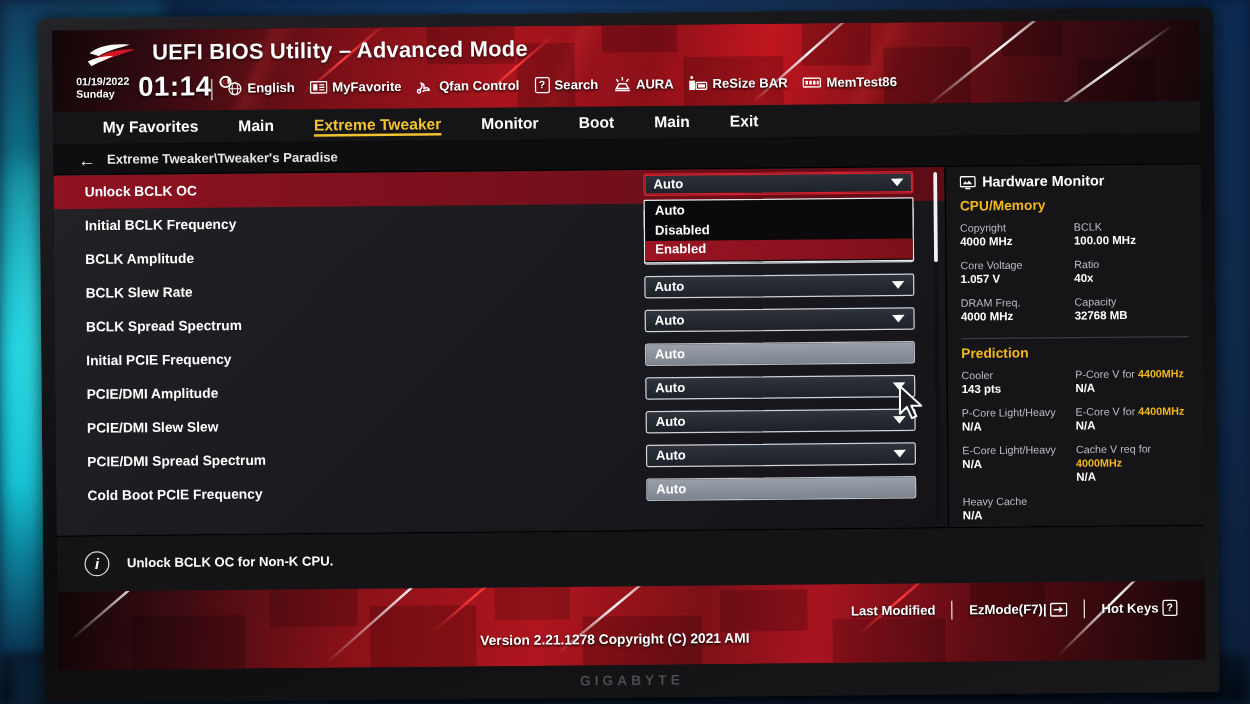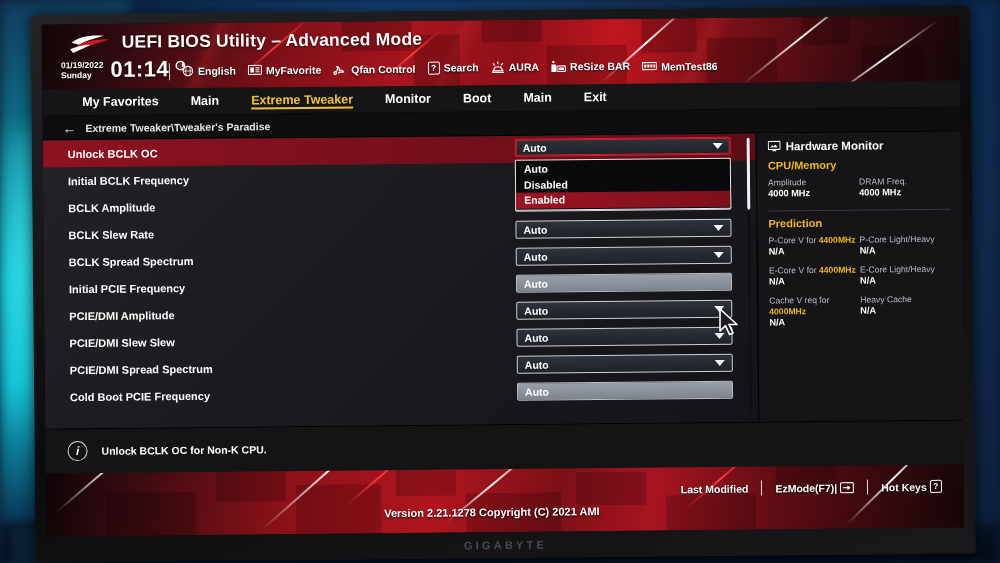--- a/index.html
+++ b/index.html
@@ -98,21 +98,21 @@
   .datetime { position:absolute; left:19px; top:36px; z-index:3; display:flex; align-items:flex-end; gap:7px; }
   .dt-date { color:#fff; font-size:8.5px; font-weight:bold; line-height:9.5px; text-shadow:0 1px 2px #000; }
   .dt-clock { color:#fff; font-size:22px; font-weight:bold; line-height:20px; letter-spacing:.5px; text-shadow:0 1px 2px #000; }
   .gear-ic { width:11px; height:11px; align-self:flex-start; margin-left:-1px; margin-top:1px; }
   .hdr-sep { position:absolute; left:127px; top:40px; width:1px; height:17px; background:#cfcfcf; z-index:3; }
 
   .toolbar {
     position:absolute; left:140px; top:41px; z-index:3;
     display:flex; align-items:center; gap:12px;
   }
-  .tb-item { display:flex; align-items:flex-start; gap:4px; color:#fff; font-size:10.5px; font-weight:bold;
+  .tb-item { display:flex; align-items:center; gap:4px; color:#fff; font-size:10.5px; font-weight:bold;
              text-shadow:0 1px 2px #000; cursor:pointer; white-space:nowrap; }
   .tb-item svg { display:block; }
   .kbox { display:inline-block; border:1.4px solid #fff; border-radius:2px; padding:0 2.5px;
           font-size:8.5px; line-height:11px; font-weight:bold; }
 
   
   .tabs {
     height:27px; background:#151517; display:flex; align-items:center;
     padding-left:24px; gap:0; border-bottom:1px solid #0a0a0b;
   }
@@ -467,33 +467,53 @@
             <rect x="1.2" y="2" width="23.6" height="16" rx="1.6" fill="none" stroke="#fff" stroke-width="2.2"></rect>
             <path d="M5 14l4-5 3 3 3-4 5 6z" fill="#fff"></path>
             <rect x="9" y="19.5" width="8" height="2.4" fill="#fff"></rect>
           </svg>
           <span>Hardware Monitor</span>
         </div>
 
         <div class="hwm-sec">CPU/Memory</div>
         <div class="hwm-grid">
           <div>
-            <div class="hwm-k">Amplitude</div>
+            <div class="hwm-k">Copyright</div>
             <div class="hwm-v">4000 MHz</div>
+          </div>
+          <div>
+            <div class="hwm-k">BCLK</div>
+            <div class="hwm-v">100.00 MHz</div>
+          </div>
+          <div>
+            <div class="hwm-k">Core Voltage</div>
+            <div class="hwm-v">1.057 V</div>
+          </div>
+          <div>
+            <div class="hwm-k">Ratio</div>
+            <div class="hwm-v">40x</div>
           </div>
           <div>
             <div class="hwm-k">DRAM Freq.</div>
             <div class="hwm-v">4000 MHz</div>
           </div>
+          <div>
+            <div class="hwm-k">Capacity</div>
+            <div class="hwm-v">32768 MB</div>
+          </div>
         </div>
 
         <div class="hwm-hr"></div>
 
         <div class="hwm-sec">Prediction</div>
         <div class="hwm-grid">
+          <div>
+            <div class="hwm-k">Cooler</div>
+            <div class="hwm-v">143 pts</div>
+          </div>
           <div>
             <div class="hwm-k"><span>P-Core V for </span><span class="hi">4400MHz</span></div>
             <div class="hwm-v">N/A</div>
           </div>
           <div>
             <div class="hwm-k">P-Core Light/Heavy</div>
             <div class="hwm-v">N/A</div>
           </div>
           <div>
             <div class="hwm-k"><span>E-Core V for </span><span class="hi">4400MHz</span></div>

